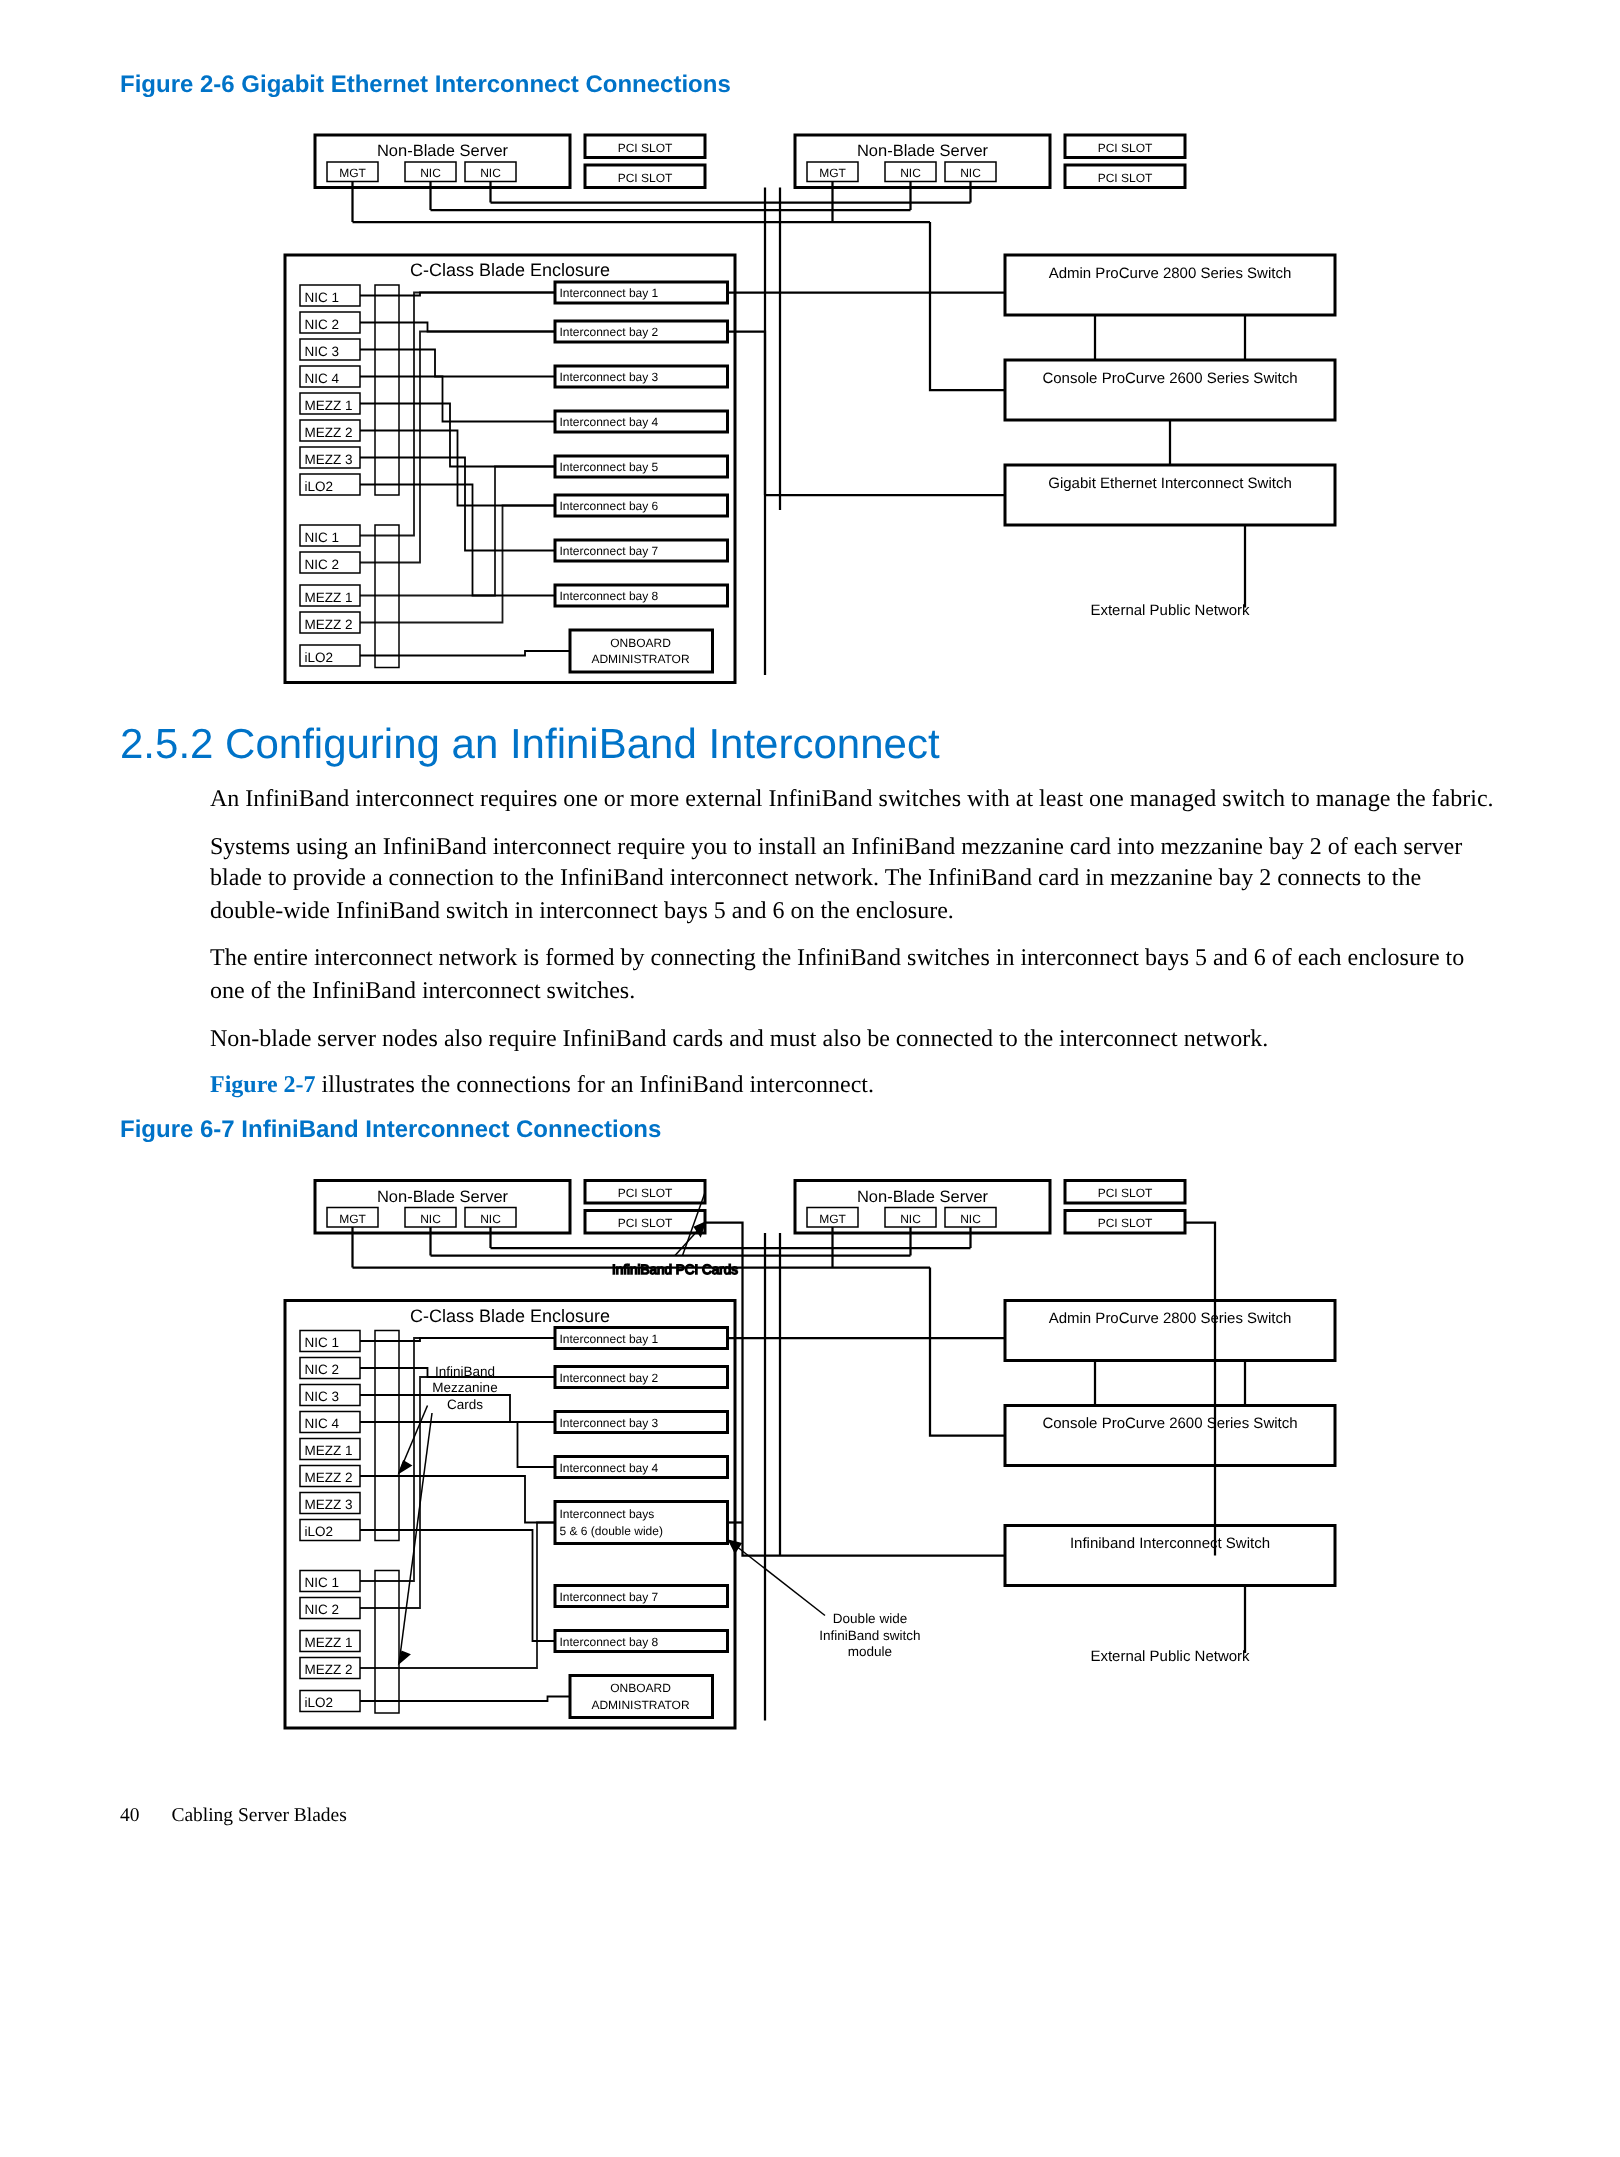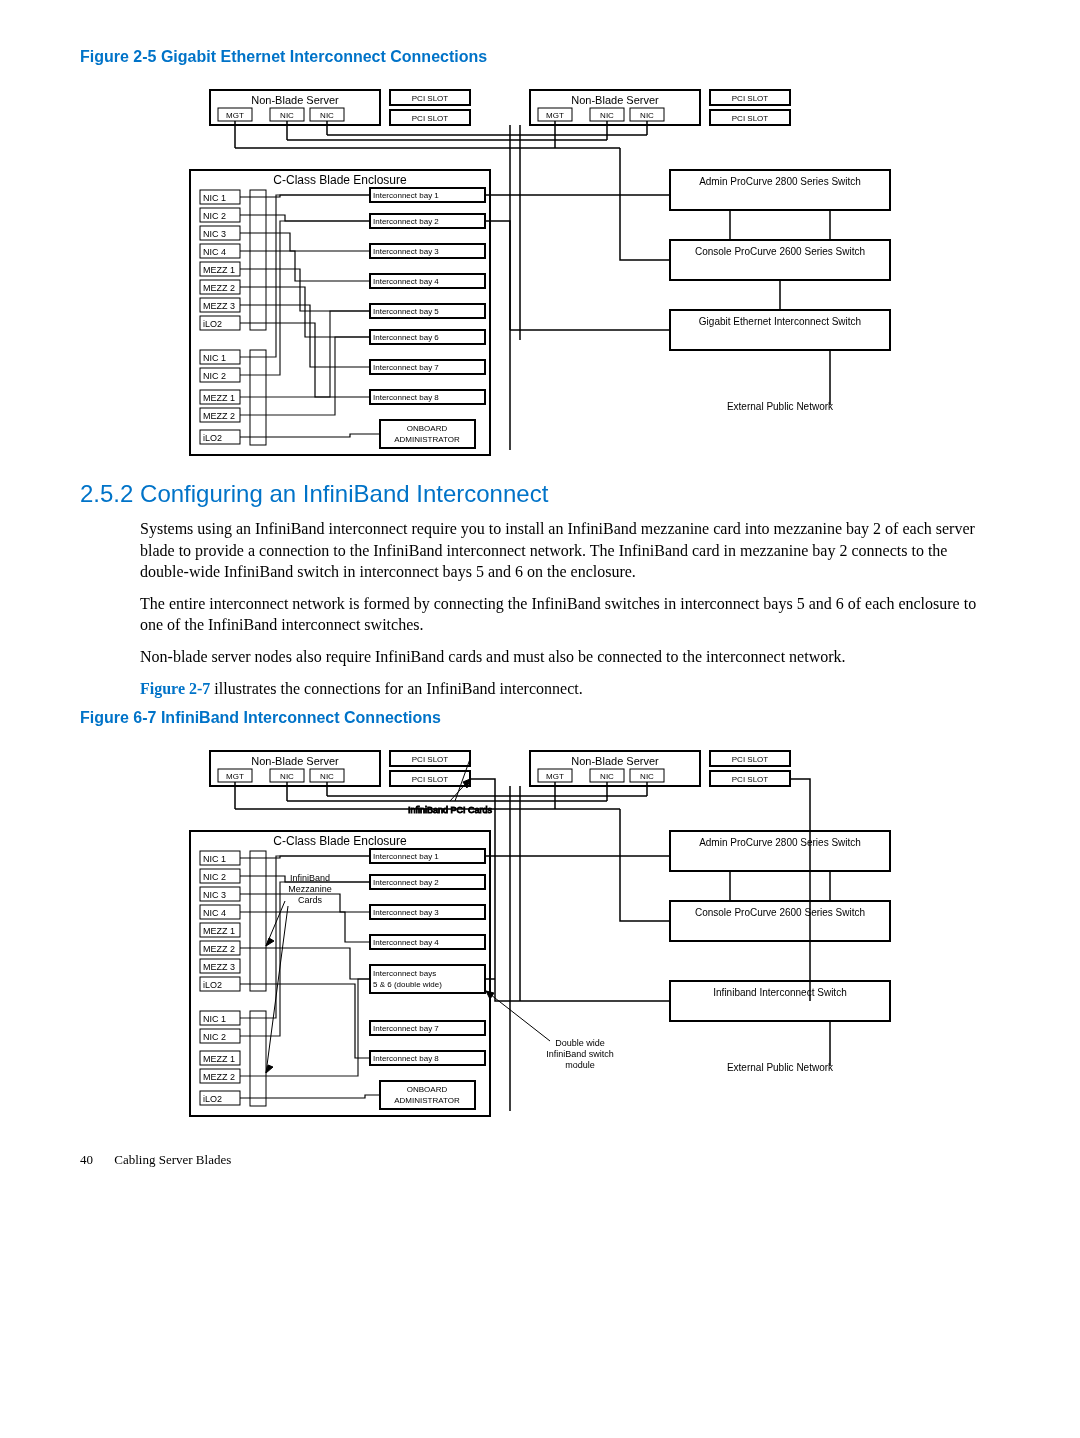--- a/index.html
+++ b/index.html
@@ -20,47 +20,47 @@
     font-size: 16px;
     margin: 8px 0 14px 0;
   }
   .diagram {
     display: block;
     margin: 0 auto 20px auto;
   }
   .section-heading {
     font-family: Arial, Helvetica, sans-serif;
     color: #0073c8;
-    font-size: 24px;
+    font-size: 28px;
     font-weight: normal;
     margin: 20px 0 10px 0;
   }
   .body-text {
     font-size: 16px;
     line-height: 1.35;
     margin: 0 0 10px 60px;
   }
   .link {
     color: #0073c8;
     font-weight: bold;
   }
   .footer {
     font-size: 13px;
-    margin-top: 31px;
+    margin-top: 45px;
     font-family: Georgia, serif;
   }
   .footer .pn { margin-right: 18px; }
   svg text { font-family: Arial, Helvetica, sans-serif; }
 </style>
 </head>
 <body>
 
 <div class="page">
 
-  <div class="figure-title">Figure 2-5 Gigabit Ethernet Interconnect Connections</div>
+  <div class="figure-title">Figure 2-6 Gigabit Ethernet Interconnect Connections</div>
 
   <svg class="diagram" width="720" height="380" viewBox="0 0 720 380">
 
     <g>
       <rect x="30" y="10" width="170" height="35" fill="none" stroke="#000" stroke-width="2"></rect>
       <text x="115" y="24" text-anchor="middle" font-size="11">Non-Blade Server</text>
       <rect x="38" y="28" width="34" height="13" fill="none" stroke="#000"></rect>
       <text x="55" y="38" text-anchor="middle" font-size="8">MGT</text>
       <rect x="90" y="28" width="34" height="13" fill="none" stroke="#000"></rect>
       <text x="107" y="38" text-anchor="middle" font-size="8">NIC</text>
@@ -200,20 +200,21 @@
       <path d="M650 270 V325"></path>
       <path d="M650 130 V160"></path>
     </g>
   </svg>
 
   <div class="section-heading">
     <span>2.5.2</span>
     <span>Configuring an InfiniBand Interconnect</span>
   </div>
 
+  <p class="body-text">An InfiniBand interconnect requires one or more external InfiniBand switches with at least one managed switch to manage the fabric.</p>
   <p class="body-text">Systems using an InfiniBand interconnect require you to install an InfiniBand mezzanine card into mezzanine bay 2 of each server blade to provide a connection to the InfiniBand interconnect network. The InfiniBand card in mezzanine bay 2 connects to the double-wide InfiniBand switch in interconnect bays 5 and 6 on the enclosure.</p>
   <p class="body-text">The entire interconnect network is formed by connecting the InfiniBand switches in interconnect bays 5 and 6 of each enclosure to one of the InfiniBand interconnect switches.</p>
   <p class="body-text">Non-blade server nodes also require InfiniBand cards and must also be connected to the interconnect network.</p>
   <p class="body-text">
     <span class="link">Figure 2-7</span><span> illustrates the connections for an InfiniBand interconnect.</span>
   </p>
 
   <div class="figure-title">Figure 6-7 InfiniBand Interconnect Connections</div>
 
   <svg class="diagram" width="720" height="380" viewBox="0 0 720 380">

